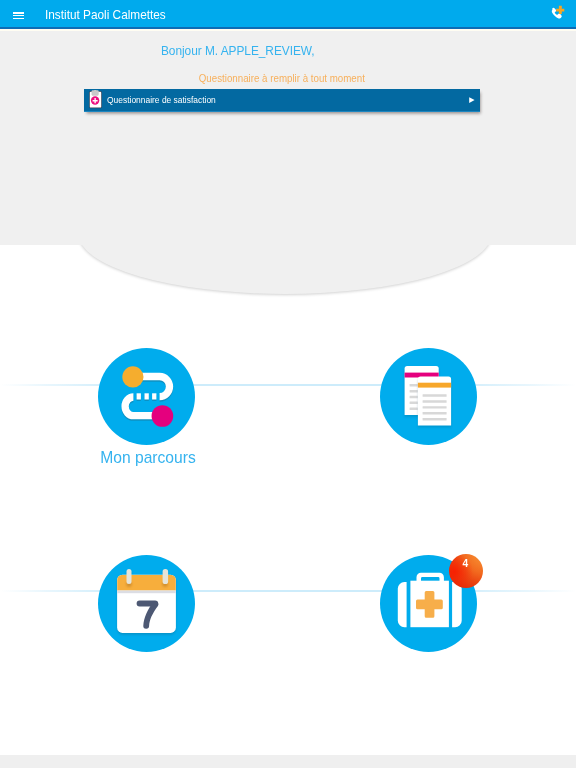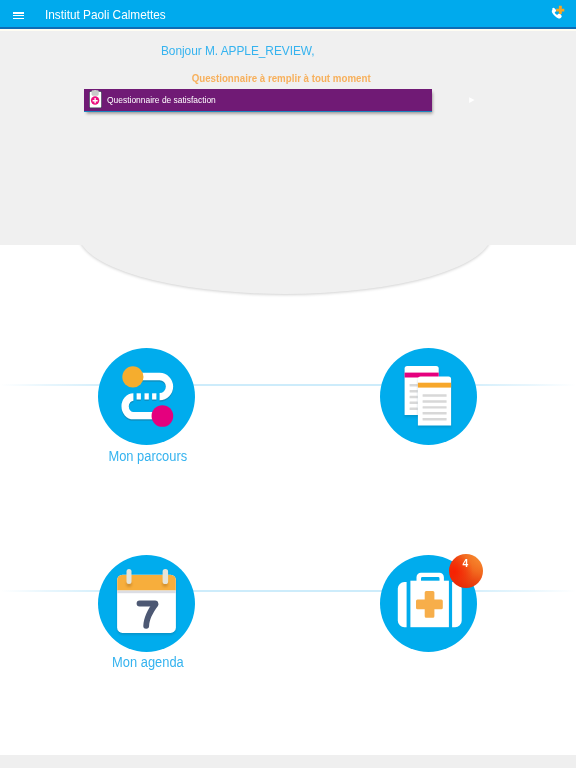--- a/index.html
+++ b/index.html
@@ -17,41 +17,41 @@
 
   
   .creamline{position:absolute;left:0;top:28.6px;width:576px;height:2px;background:#fffdf2;}
   .hero{position:absolute;top:30.6px;left:0;width:576px;height:214px;background:#f0f0f0;}
   .bubble-wrap{position:absolute;top:245px;left:0;width:576px;height:60px;overflow:hidden;z-index:1;}
   .bubble{position:absolute;top:-72.9px;left:77.9px;width:414px;height:121.6px;background:#f0f0f0;
           border-radius:50%;box-shadow:0 1px 3px rgba(0,0,0,.18);}
   .greet{position:absolute;top:12.3px;left:0;width:476px;text-align:center;color:#35b3ef;
          font-size:13.6px;letter-spacing:-.05px;}
   .greet span{display:inline-block;transform:scaleX(.875);transform-origin:center;}
-  .sub{position:absolute;top:41px;left:0;width:563px;text-align:center;color:#f7b05c;font-size:11px;letter-spacing:0;font-weight:bold;}
+  .sub{position:absolute;top:41px;left:0;width:563px;text-align:center;color:#f7b05c;font-size:11px;letter-spacing:0;}
   .sub span{display:inline-block;transform:scaleX(.885);transform-origin:center;}
 
   
-  .qbar{position:absolute;top:58.2px;left:84px;width:348px;height:22.8px;background:#701a75;
+  .qbar{position:absolute;top:58.2px;left:84px;width:396px;height:22.8px;background:#0369a1;
         border-bottom:1.5px solid #1d86c0;box-shadow:1.2px 2.2px 3px -0.5px rgba(40,25,20,.45);z-index:3;}
   .qbar .qlabel{position:absolute;left:23px;top:6.2px;color:#fff;font-size:9.4px;line-height:1;letter-spacing:0;}
   .qlabel span{display:inline-block;transform:scaleX(.90);transform-origin:left center;}
   .qclip{position:absolute;left:5.1px;top:1.5px;}
   .qarrow{position:absolute;left:384.5px;top:7.8px;}
 
   
   .divider{position:absolute;left:0;width:576px;height:1.5px;
     background:linear-gradient(to right,rgba(205,236,251,0) 0%,rgba(205,236,251,.45) 8%,rgba(205,236,251,1) 22%,rgba(205,236,251,1) 78%,rgba(205,236,251,.45) 92%,rgba(205,236,251,0) 100%);}
   .tile{position:absolute;width:160px;text-align:center;}
   .tlabel span{margin-left:2.5px;}
   .circ{width:97px;height:97px;border-radius:50%;background:#00aced;margin:0 auto;position:relative;}
   .ic{position:absolute;left:0;top:0;width:97px;height:97px;}
   .icsvg{display:block;}
   .calday{fill:#4d5873;fill-opacity:0;font-family:"Liberation Sans",sans-serif;font-size:35px;font-weight:bold;text-anchor:middle;}
-  .tlabel{margin-top:3.4px;color:#35b3ef;font-size:14px;line-height:1;letter-spacing:0;}
+  .tlabel{margin-top:3.4px;color:#35b3ef;font-size:17px;line-height:1;letter-spacing:0;}
   .tlabel span{display:inline-block;transform:scaleX(.92);transform-origin:center;}
   .badge{position:absolute;left:68.6px;top:-1px;width:34px;height:34px;border-radius:50%;
          background:radial-gradient(circle 26px at 16% 52%,rgba(250,28,0,.85) 0%,rgba(247,40,5,.55) 35%,rgba(240,60,10,0) 72%),
                     radial-gradient(circle 46px at 102% -4%,#f79034 0%,#f5802a 24%,#f26a1f 44%,#ec4a13 64%,#e5300a 85%,#e02806 100%);
          color:#fff;font-size:10.2px;font-weight:bold;line-height:1;text-align:center;padding-top:5.3px;padding-left:0px;padding-right:1.4px;}
   .footer{position:absolute;left:0;top:755px;width:576px;height:13px;background:#efefef;}
 </style>
 </head>
 <body>
 
@@ -194,21 +194,20 @@
       <g fill="#e6e4d8">
         <rect x="28.5" y="14.1" width="5.0" height="15.0" rx="2.5"></rect>
         <rect x="64.6" y="14.1" width="5.5" height="15.0" rx="2.6"></rect>
       </g>
       <path d="M41.6 45.6 H57.1 a3.0 3.0 0 0 1 0 6.0 H41.6 a3.0 3.0 0 0 1 0 -6.0 Z" fill="#4d5873"></path>
       <path d="M57.4 45.9 a3.2 3.2 0 0 1 2.5 5.0 C54.2 58.8 51.4 64.6 51.1 71.1 a2.9 2.9 0 0 1 -5.8 -0.3 C45.7 62.6 49.5 54.5 55.3 47.0 a3.0 3.0 0 0 1 2.1 -1.1 Z" fill="#4d5873"></path>
       <text class="calday" x="49.5" y="71.5">7</text>
     </svg>
       </span>
   </div>
-  <div class="tlabel"><span>Mon agenda</span></div>
 </div>
 
 <div class="tile" style="left:348.9px;top:554.6px">
   <div class="circ">
     <span class="ic">
         <svg class="icsvg" viewBox="0 0 97 97" width="97" height="97">
       <g fill="#ffffff">
         <path d="M17.8 33.5 a6.6 6.6 0 0 1 6.6 -6.5 h2.2 v45.2 h-2.2 a6.6 6.6 0 0 1 -6.6 -6.5 z"></path>
         <rect x="30.4" y="25.7" width="38.5" height="46.5"></rect>
         <path d="M81.7 33.5 a6.6 6.6 0 0 0 -6.6 -6.5 h-3.0 v45.2 h3.0 a6.6 6.6 0 0 0 6.6 -6.5 z"></path>

